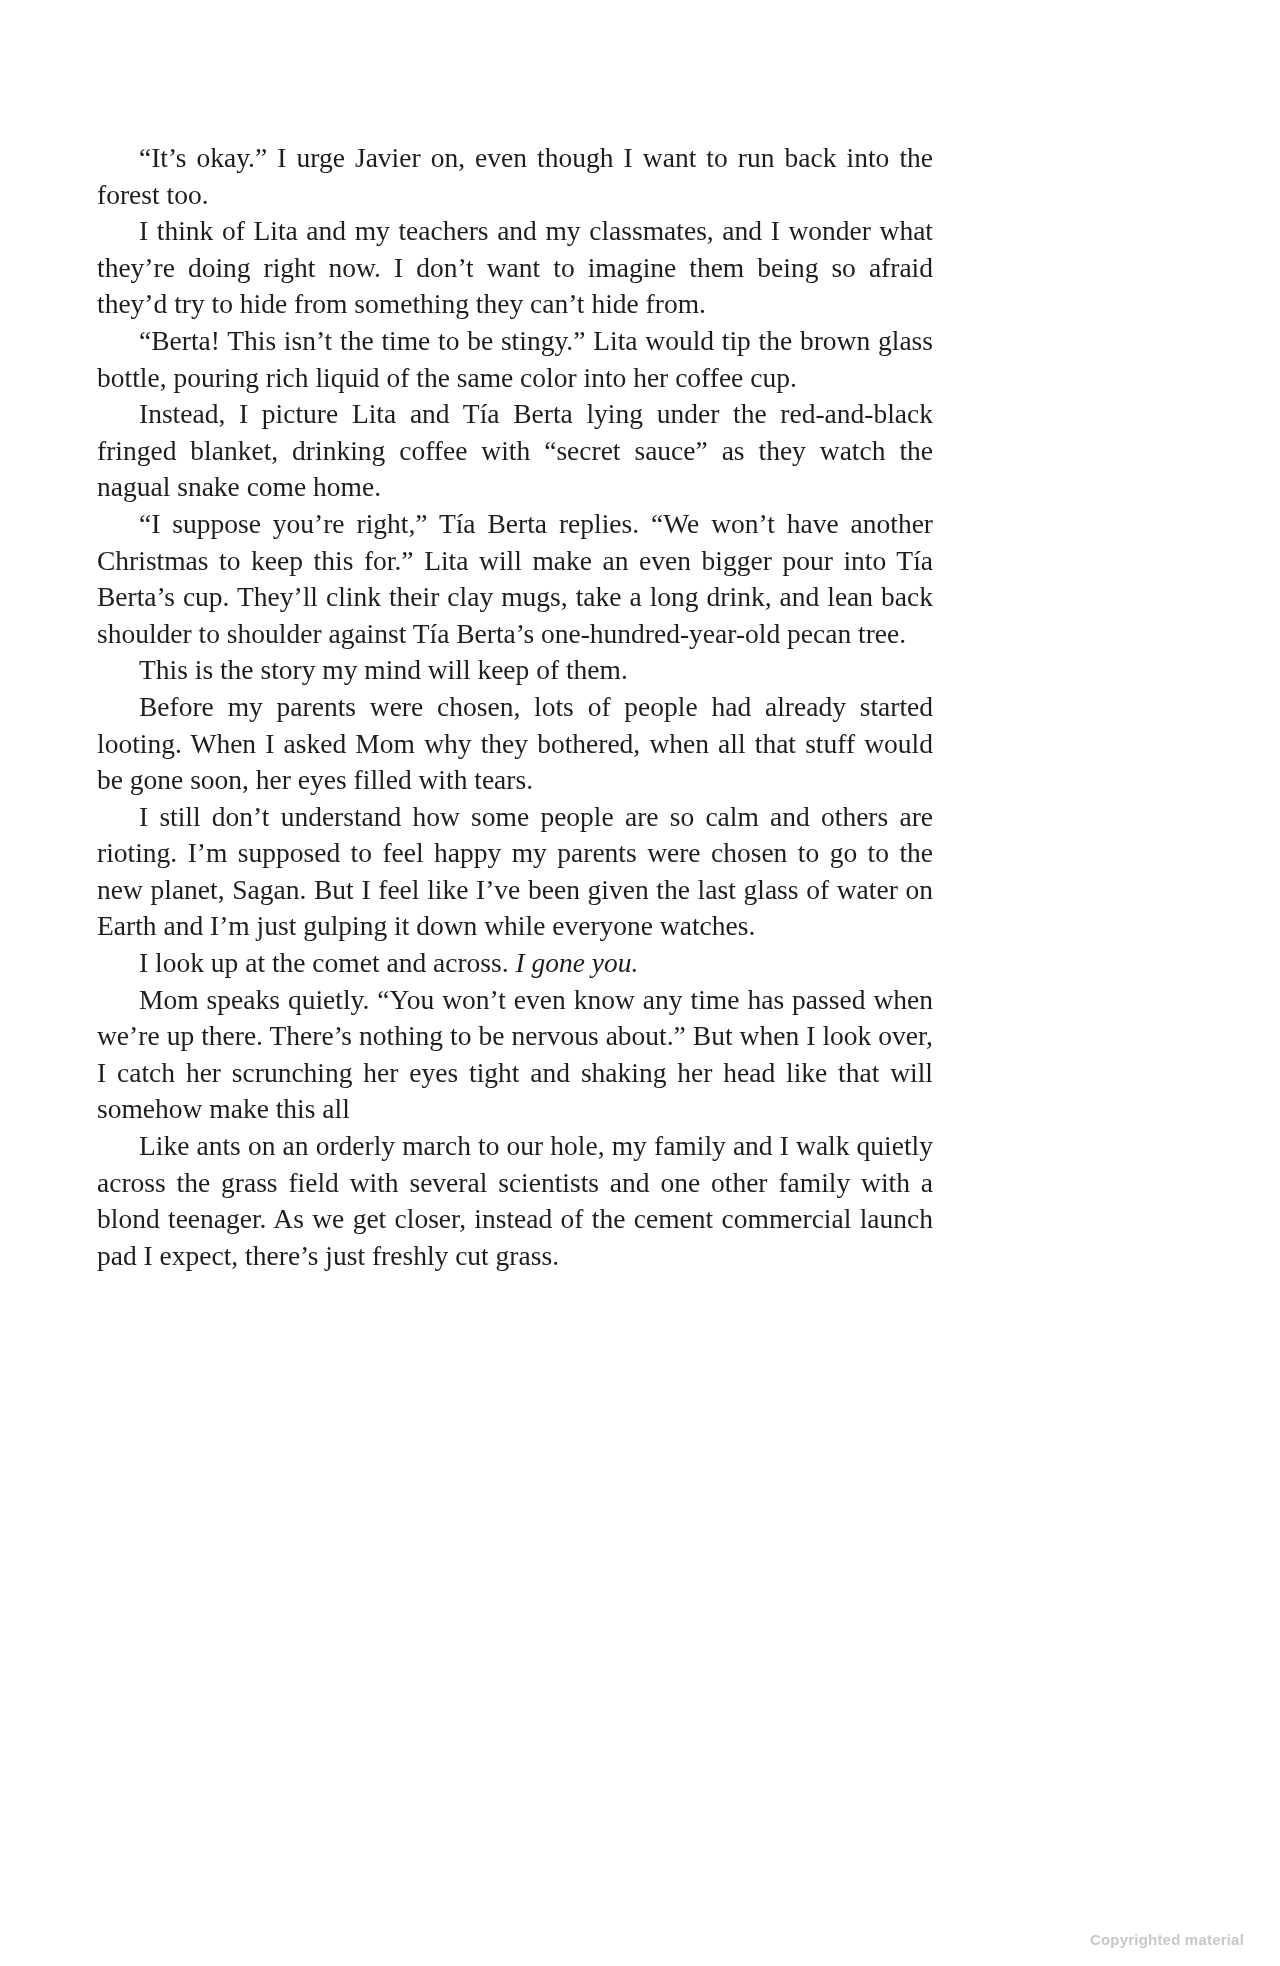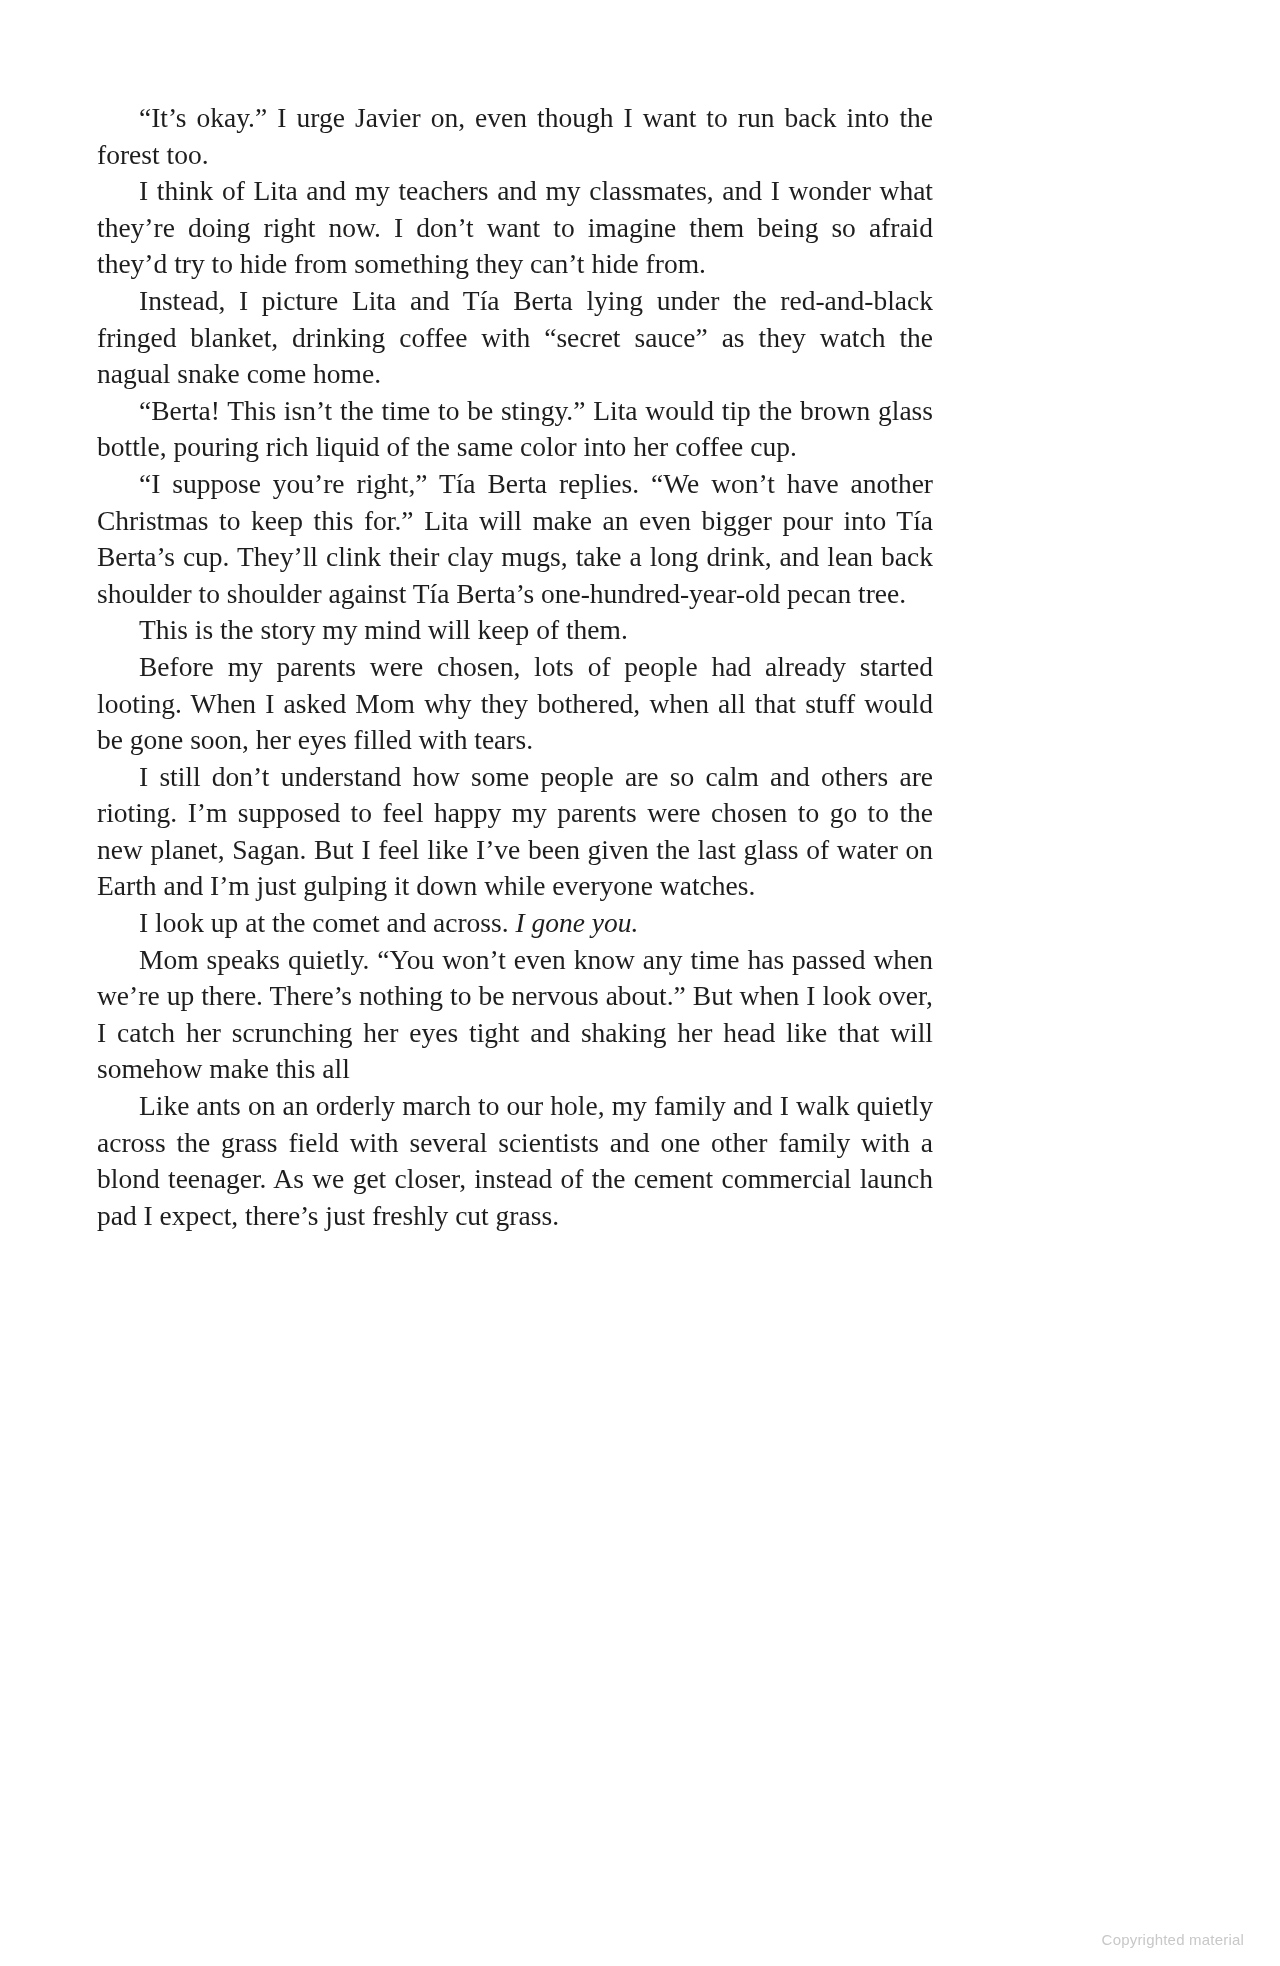--- a/index.html
+++ b/index.html
@@ -11,20 +11,21 @@
     height: 1966px;
     background: #ffffff;
     position: relative;
     overflow: hidden;
     font-family: "Liberation Serif", serif;
   }
   .book-page {
     position: absolute;
     inset: 0;
     background: #ffffff;
+    margin-top: 40px;
   }
   .text-block {
     position: absolute;
     left: 97px;
     top: 100px;
     width: 836px;
     color: #1e1e1e;
     font-size: 27.5px;
     line-height: 36.6px;
     text-align: justify;
@@ -39,31 +40,32 @@
     font-style: italic;
   }
   .watermark {
     position: absolute;
     right: 36px;
     bottom: 18px;
     font-family: "Liberation Sans", sans-serif;
     font-size: 15px;
     color: #c8c8c8;
     letter-spacing: 0.2px;
+    font-weight: bold;
   }
 </style>
 </head>
 <body>
 
 <div class="book-page">
   <div class="text-block">
       <p><span>“It’s okay.” I urge Javier on, even though I want to run back into the forest too.</span></p>
       <p><span>I think of Lita and my teachers and my classmates, and I wonder what they’re doing right now. I don’t want to imagine them being so afraid they’d try to hide from something they can’t hide from.</span></p>
+      <p><span>“Berta! This isn’t the time to be stingy.” Lita would tip the brown glass bottle, pouring rich liquid of the same color into her coffee cup.</span></p>
       <p><span>Instead, I picture Lita and Tía Berta lying under the red-and-black fringed blanket, drinking coffee with “secret sauce” as they watch the nagual snake come home.</span></p>
-      <p><span>“Berta! This isn’t the time to be stingy.” Lita would tip the brown glass bottle, pouring rich liquid of the same color into her coffee cup.</span></p>
       <p><span>“I suppose you’re right,” Tía Berta replies. “We won’t have another Christmas to keep this for.” Lita will make an even bigger pour into Tía Berta’s cup. They’ll clink their clay mugs, take a long drink, and lean back shoulder to shoulder against Tía Berta’s one-hundred-year-old pecan tree.</span></p>
       <p><span>This is the story my mind will keep of them.</span></p>
       <p><span>Before my parents were chosen, lots of people had already started looting. When I asked Mom why they bothered, when all that stuff would be gone soon, her eyes filled with tears.</span></p>
       <p><span>I still don’t understand how some people are so calm and others are rioting. I’m supposed to feel happy my parents were chosen to go to the new planet, Sagan. But I feel like I’ve been given the last glass of water on Earth and I’m just gulping it down while everyone watches.</span></p>
       <p><span>I look up at the comet and across. </span><em>I gone you.</em></p>
       <p><span>Mom speaks quietly. “You won’t even know any time has passed when we’re up there. There’s nothing to be nervous about.” But when I look over, I catch her scrunching her eyes tight and shaking her head like that will somehow make this all</span></p>
       <p><span>Like ants on an orderly march to our hole, my family and I walk quietly across the grass field with several scientists and one other family with a blond teenager. As we get closer, instead of the cement commercial launch pad I expect, there’s just freshly cut grass.</span></p>
     </div>
   <div class="watermark">Copyrighted material</div>
 </div>

